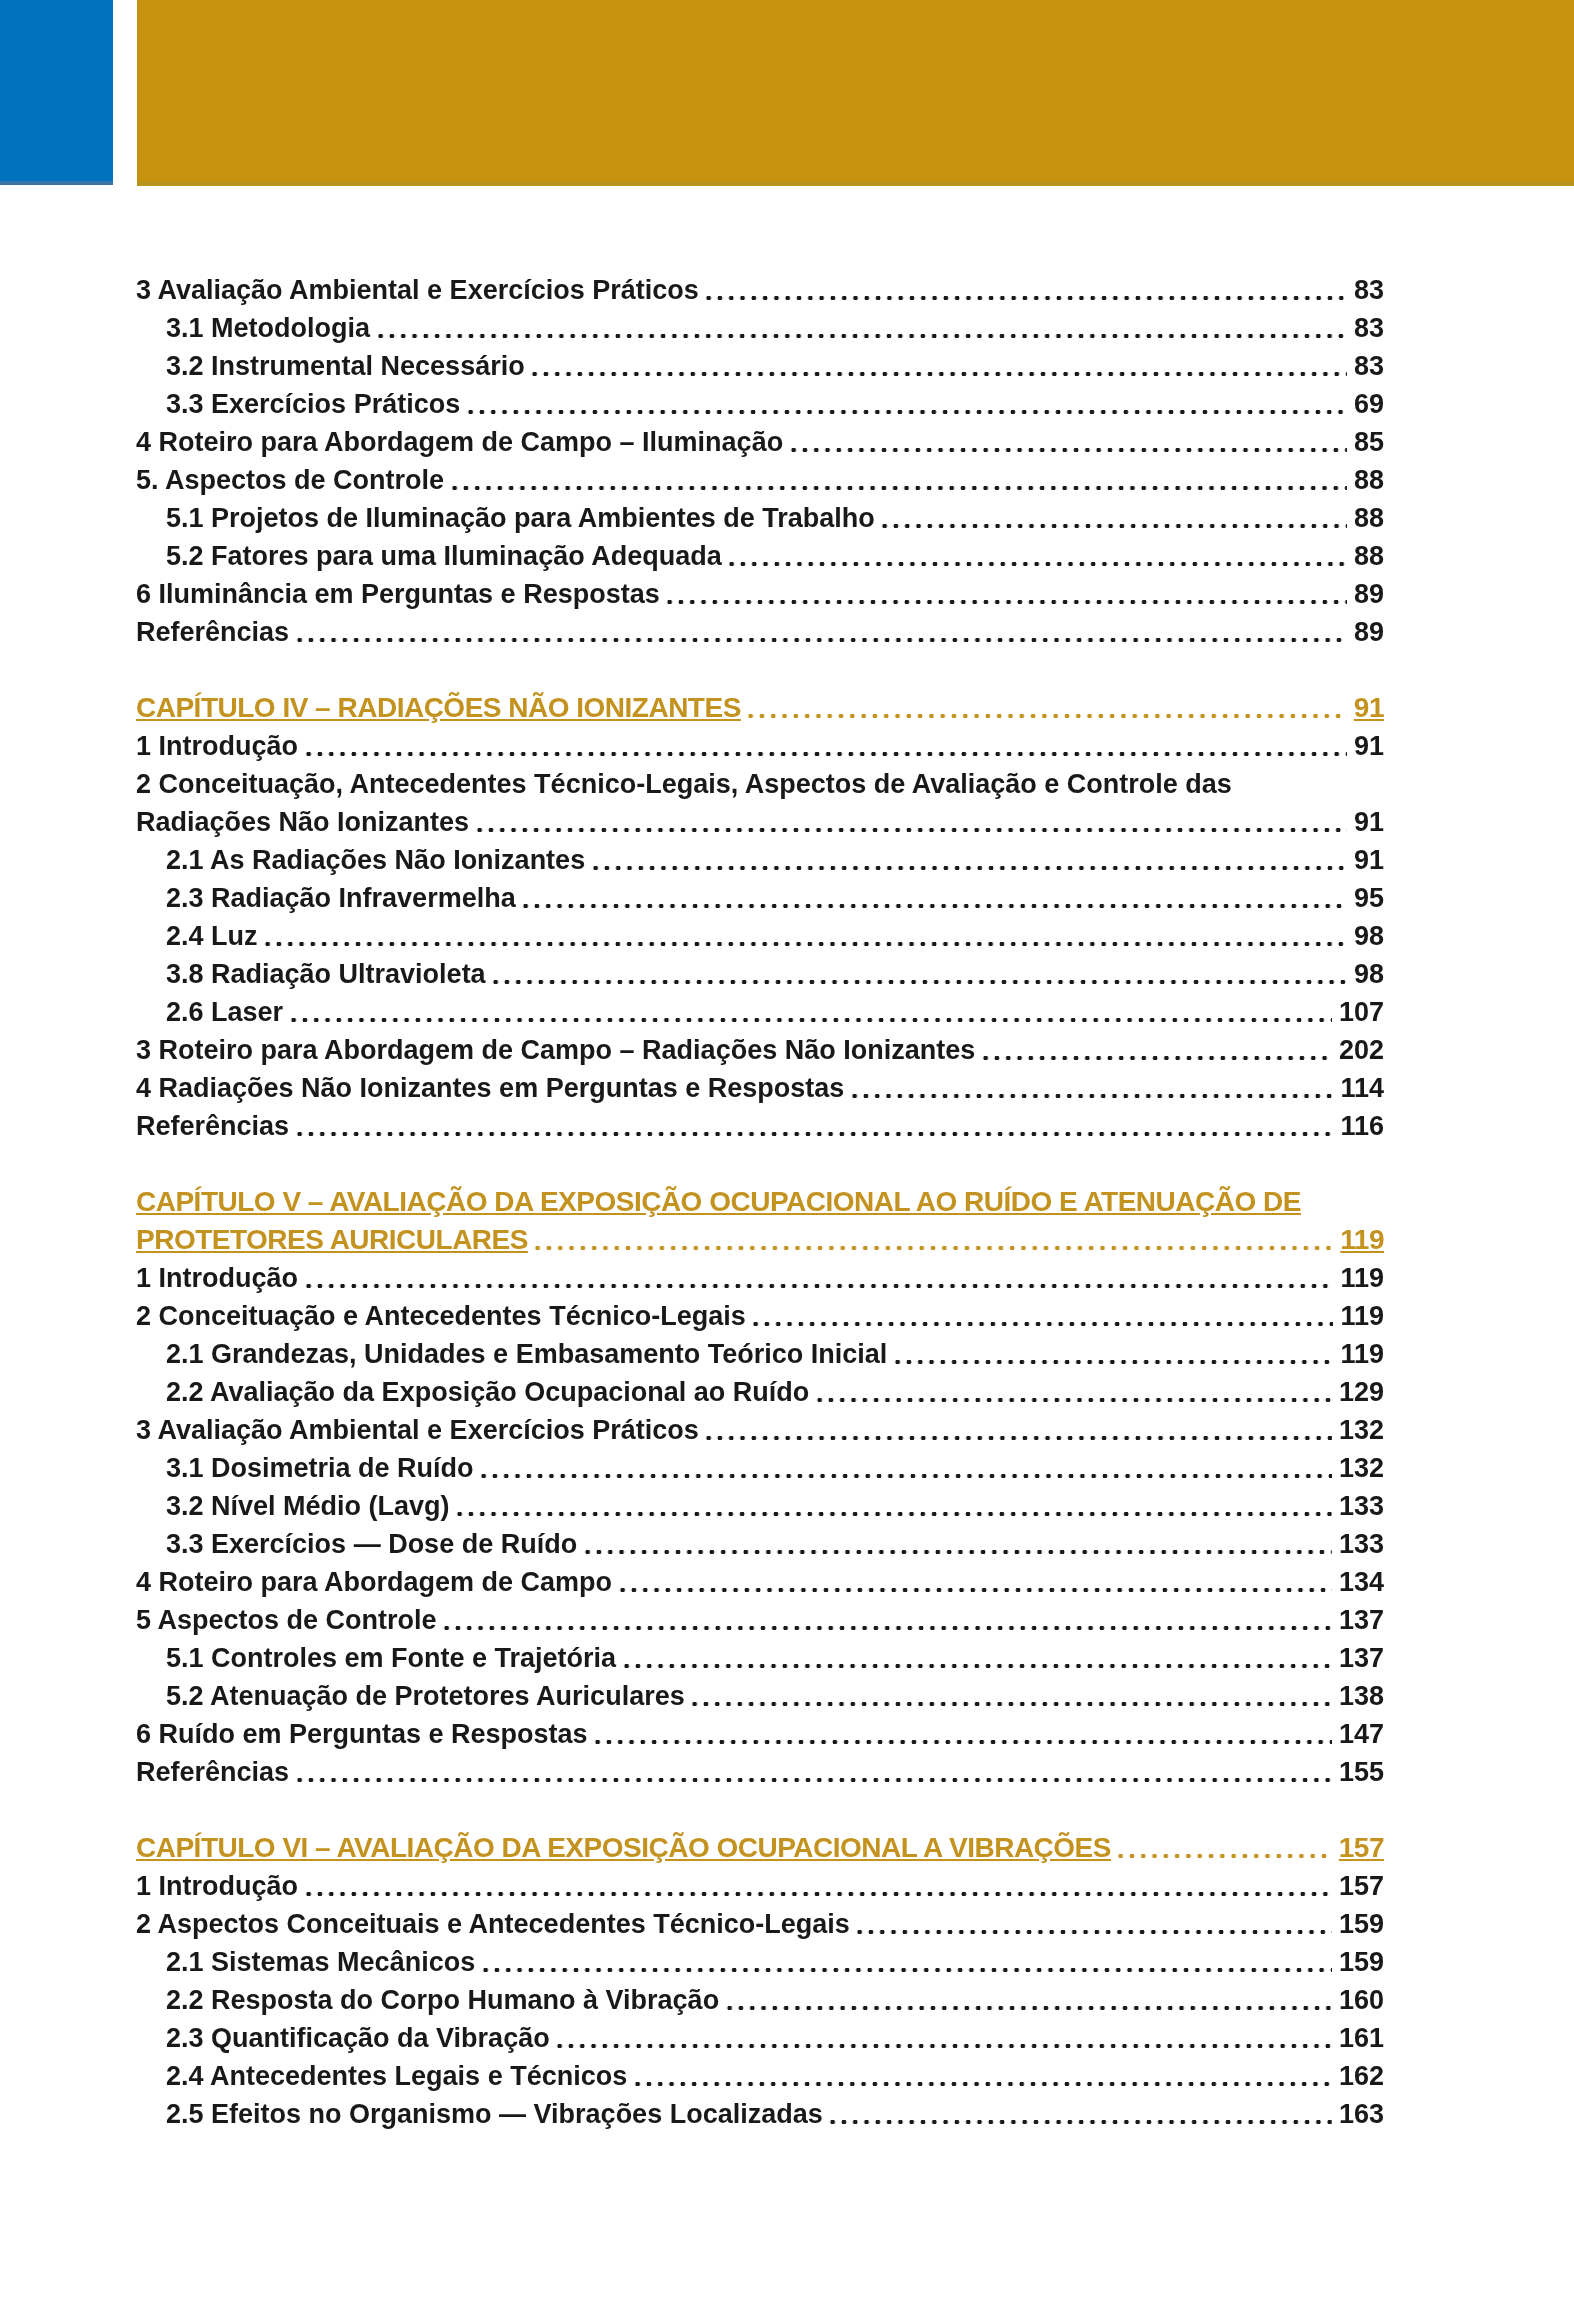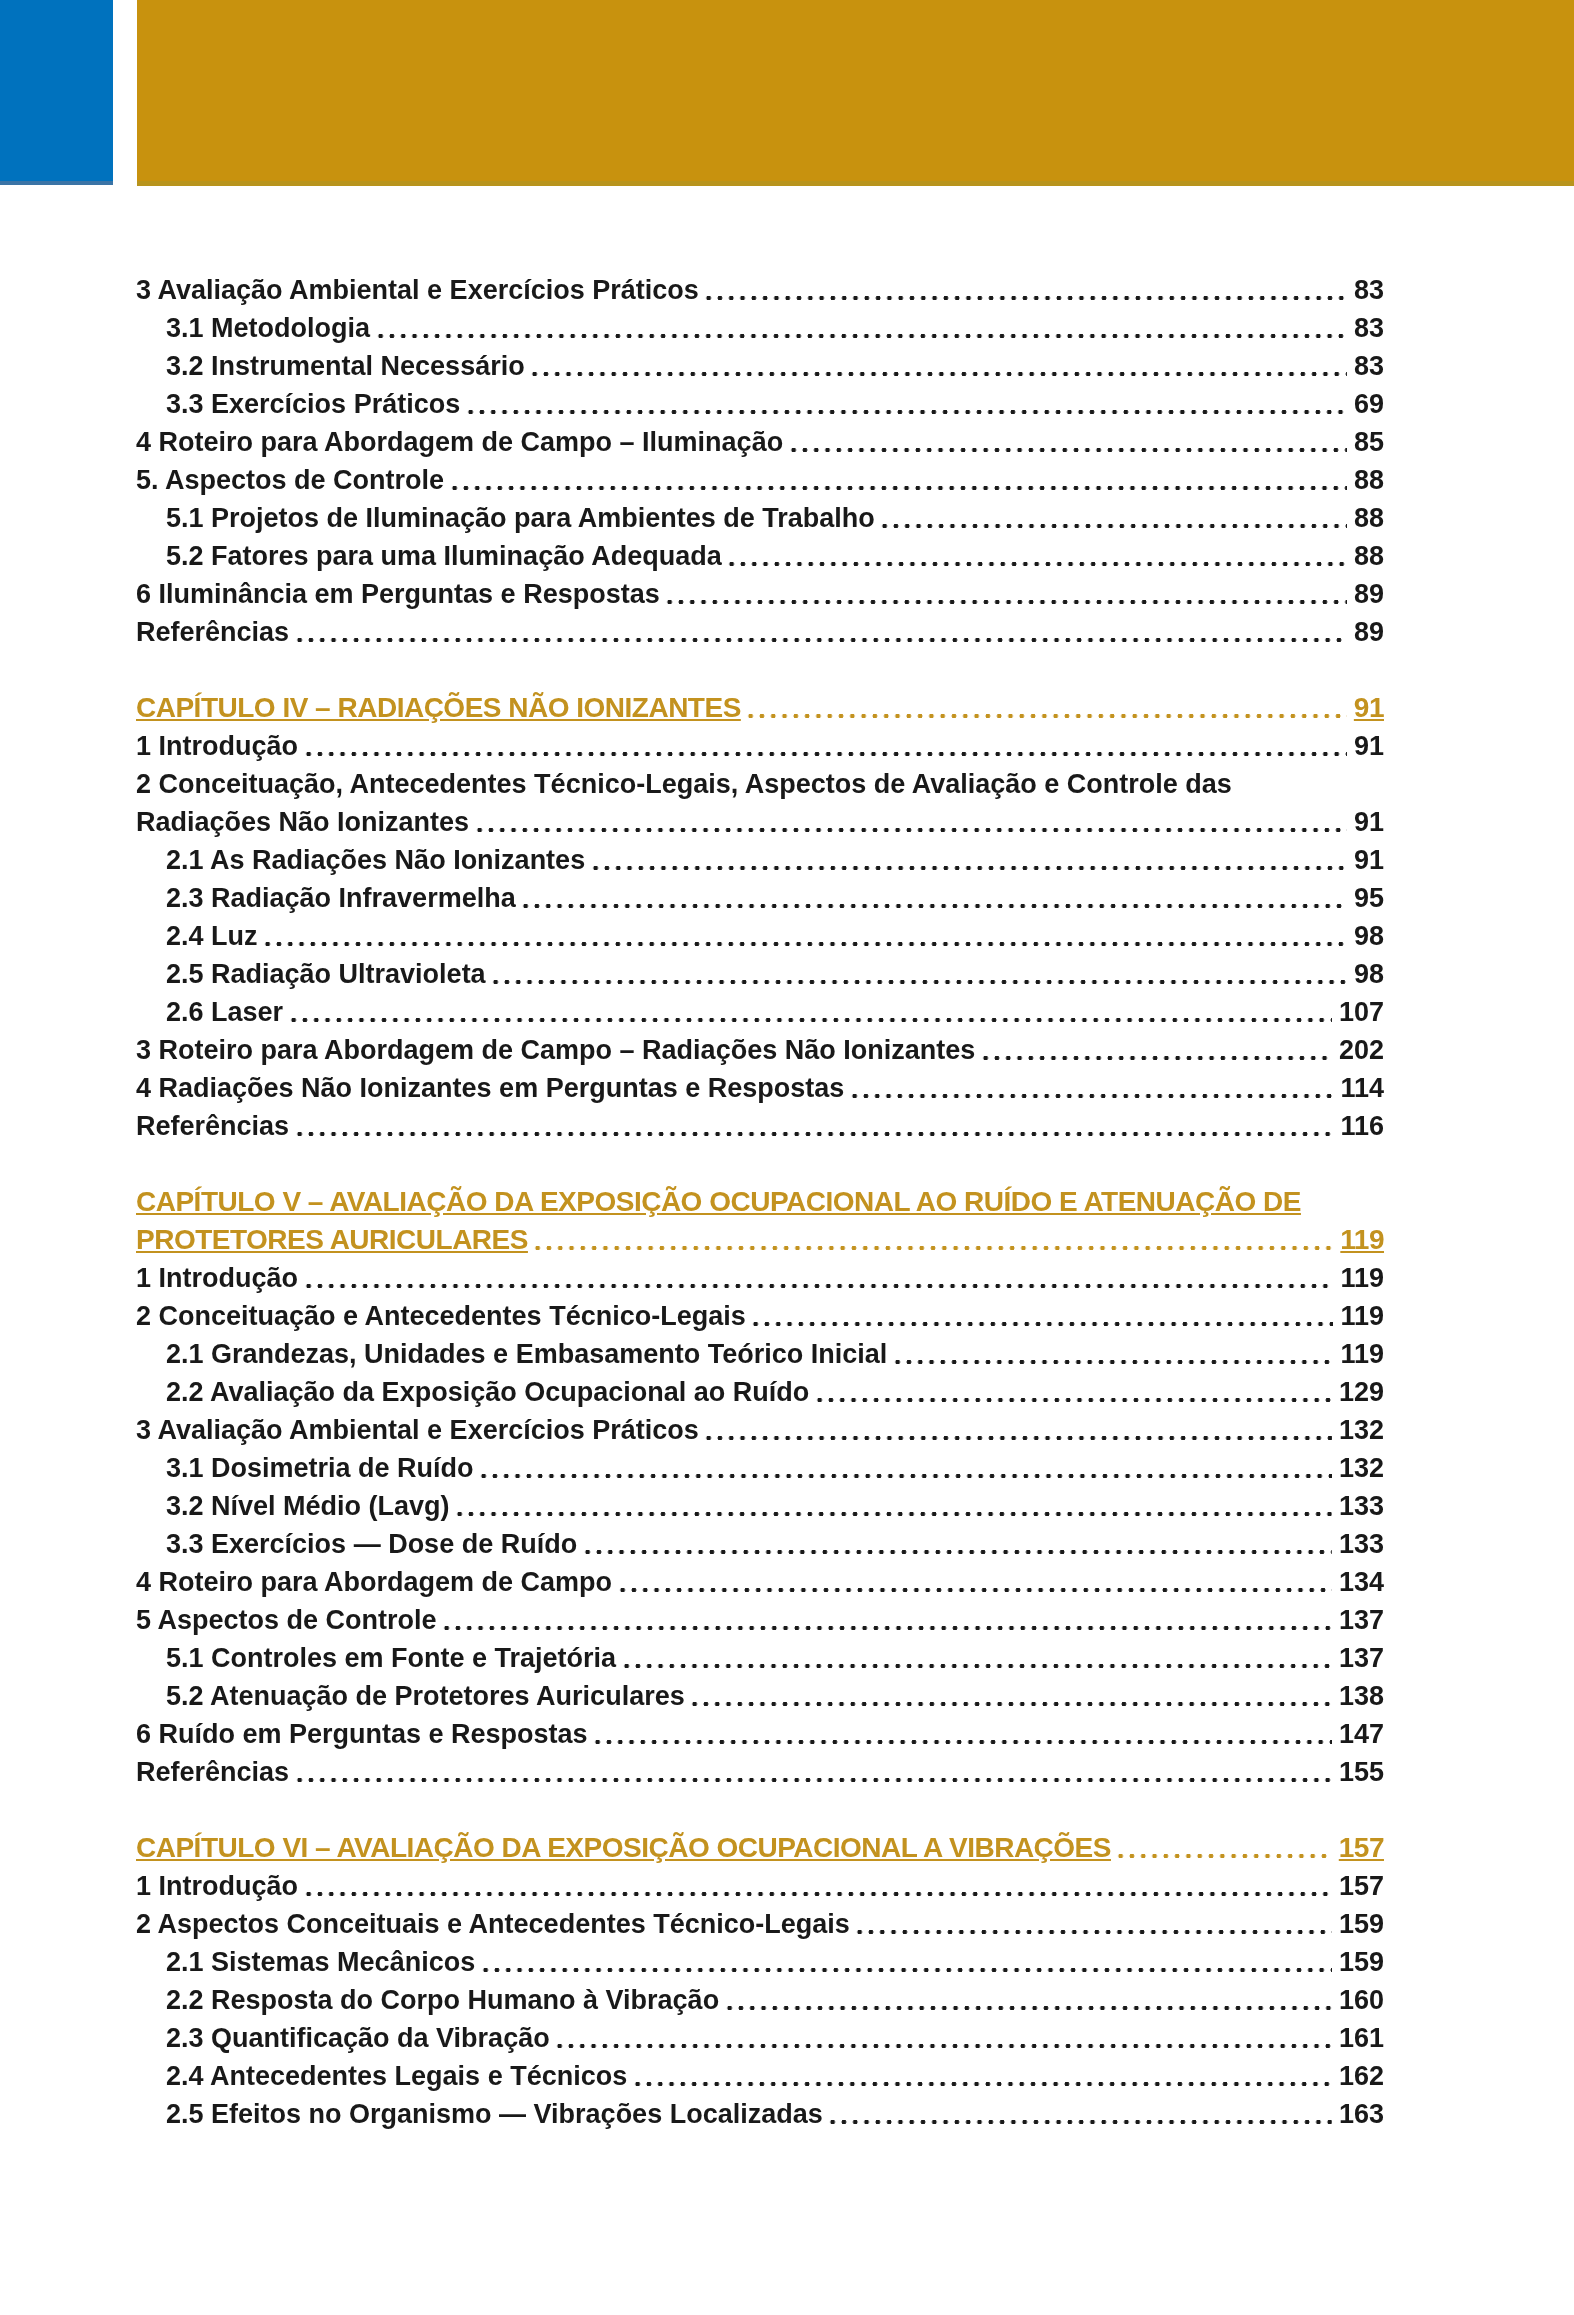--- a/index.html
+++ b/index.html
@@ -150,21 +150,21 @@
           <span class="t">2.3 Radiação Infravermelha</span>
           <span class="dots"></span>
           <span class="pg">95</span>
         </div>
         <div class="row entry ind">
           <span class="t">2.4 Luz</span>
           <span class="dots"></span>
           <span class="pg">98</span>
         </div>
         <div class="row entry ind">
-          <span class="t">2.5 Radiação Ultravioleta</span>
+          <span class="t">3.8 Radiação Ultravioleta</span>
           <span class="dots"></span>
           <span class="pg">98</span>
         </div>
         <div class="row entry ind">
           <span class="t">2.6 Laser</span>
           <span class="dots"></span>
           <span class="pg">107</span>
         </div>
         <div class="row entry">
           <span class="t">3 Roteiro para Abordagem de Campo – Radiações Não Ionizantes</span>

